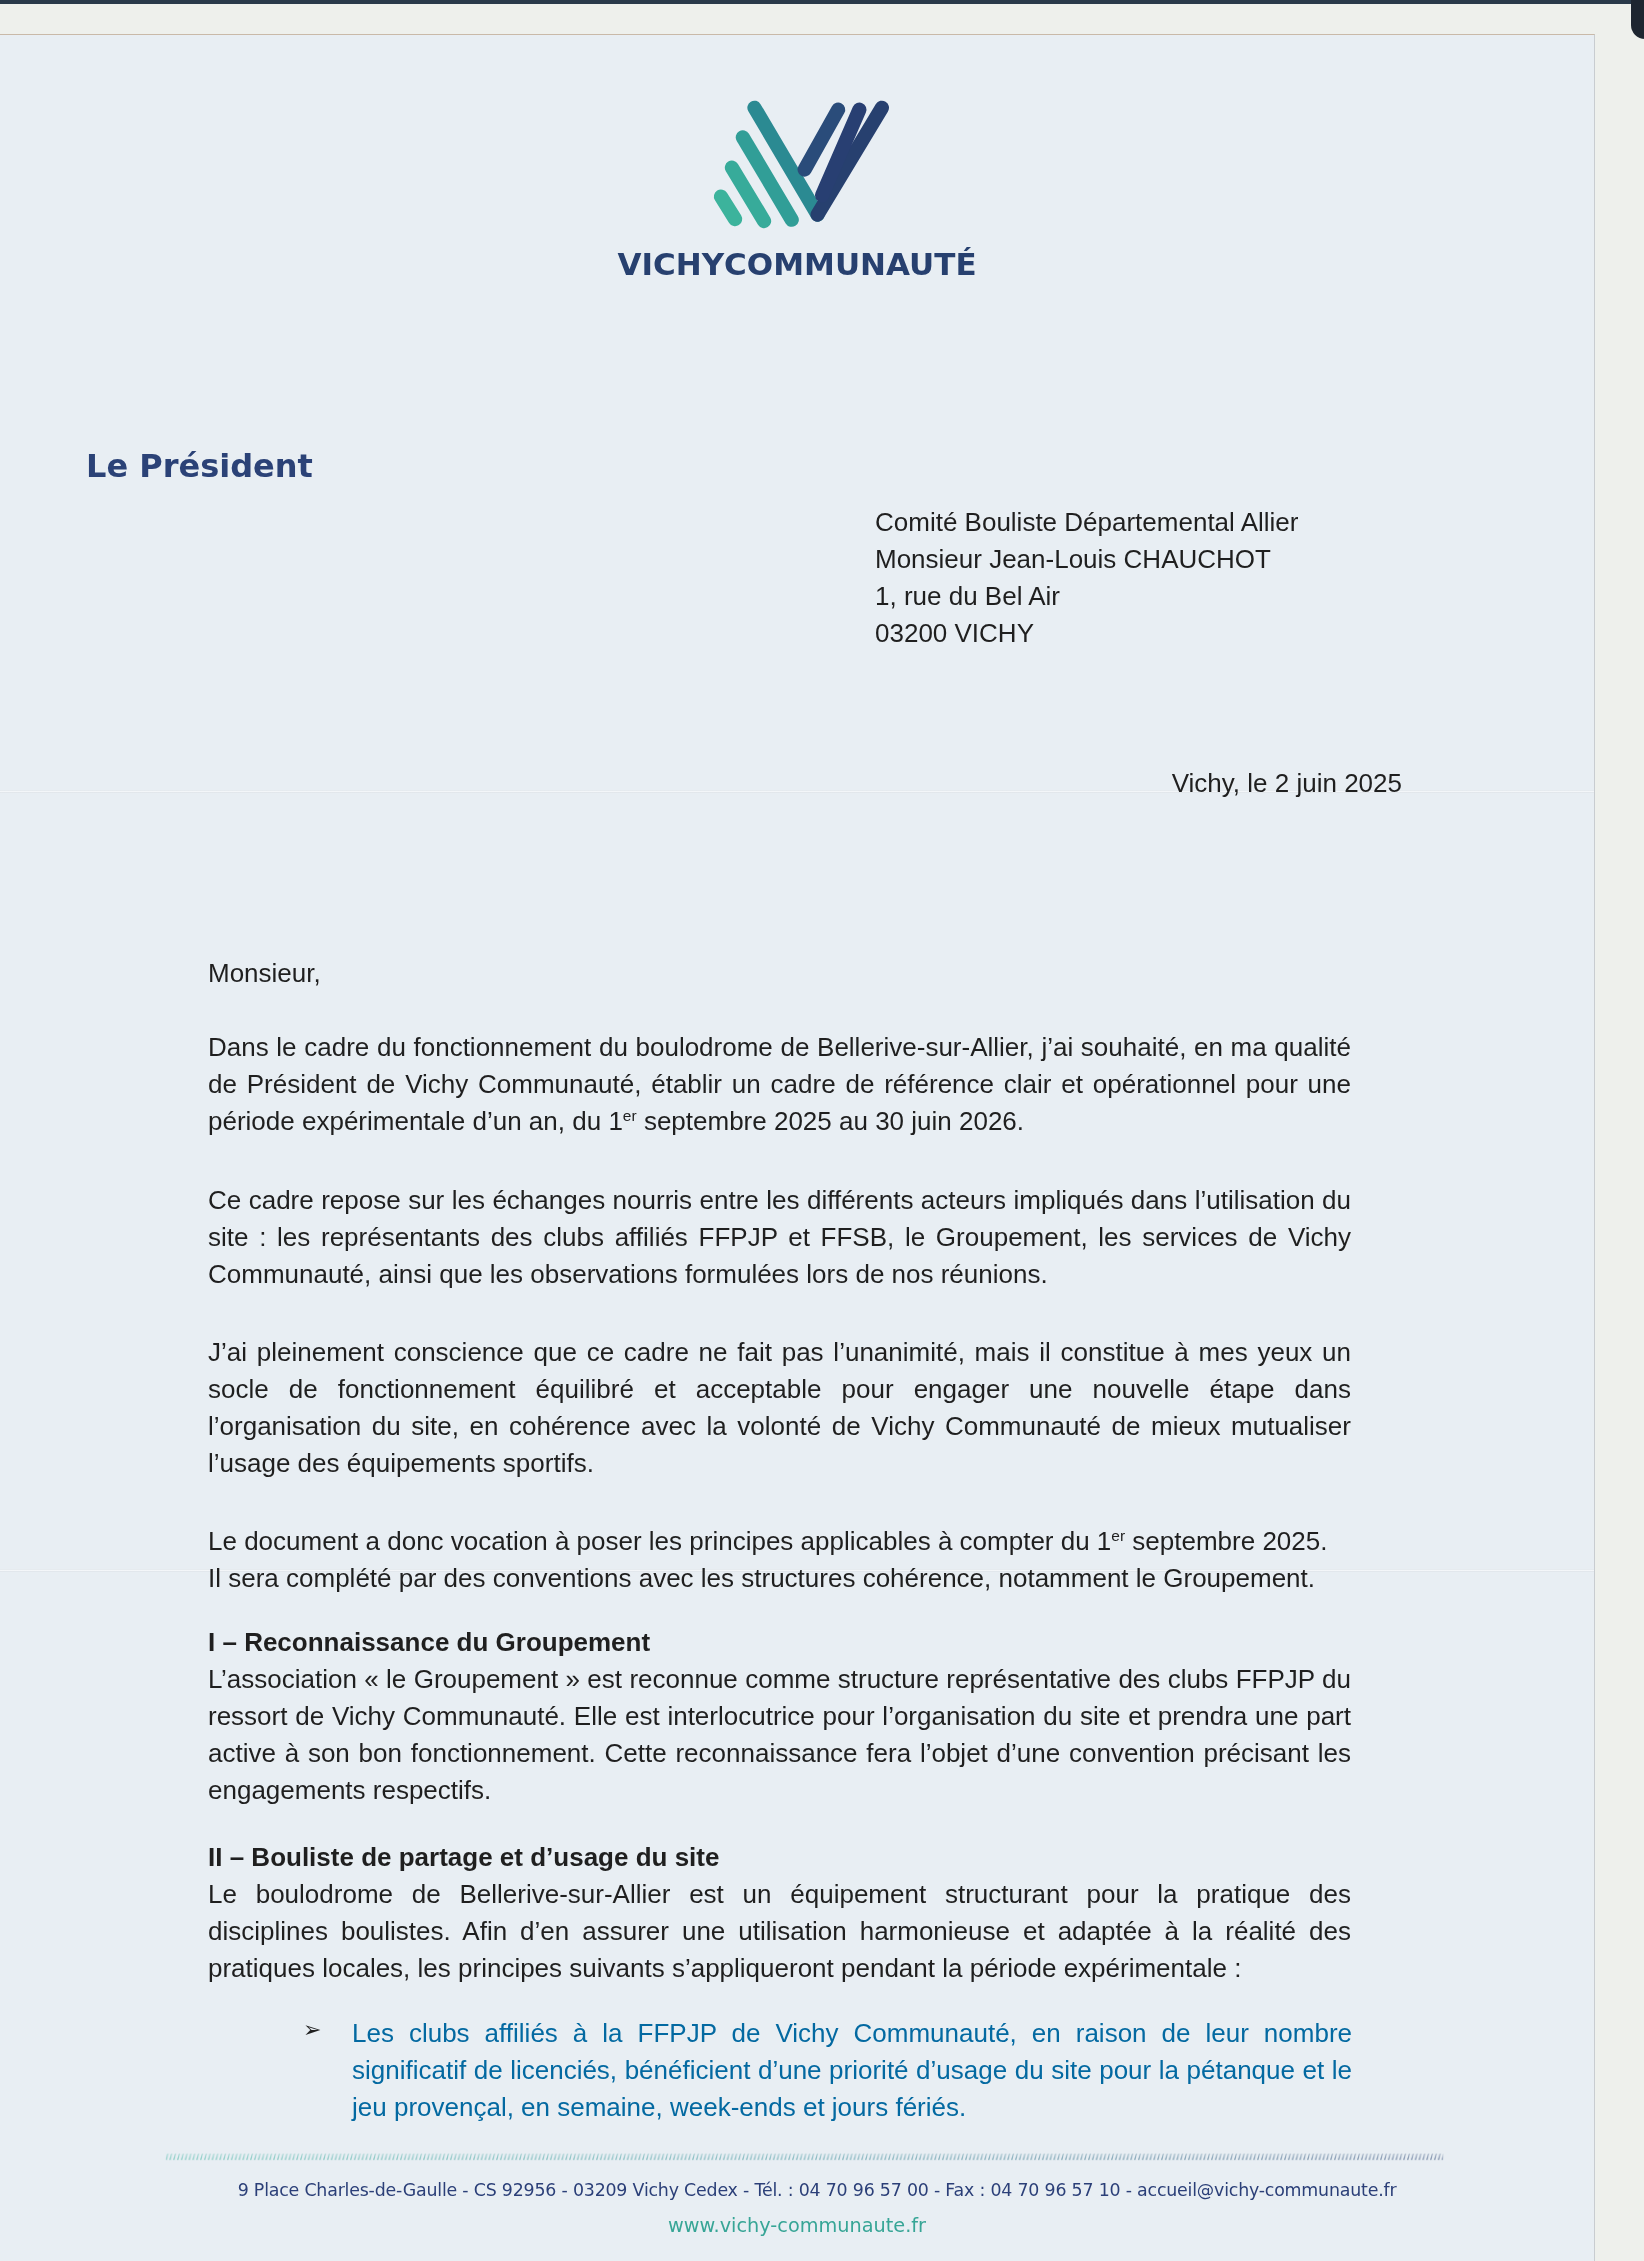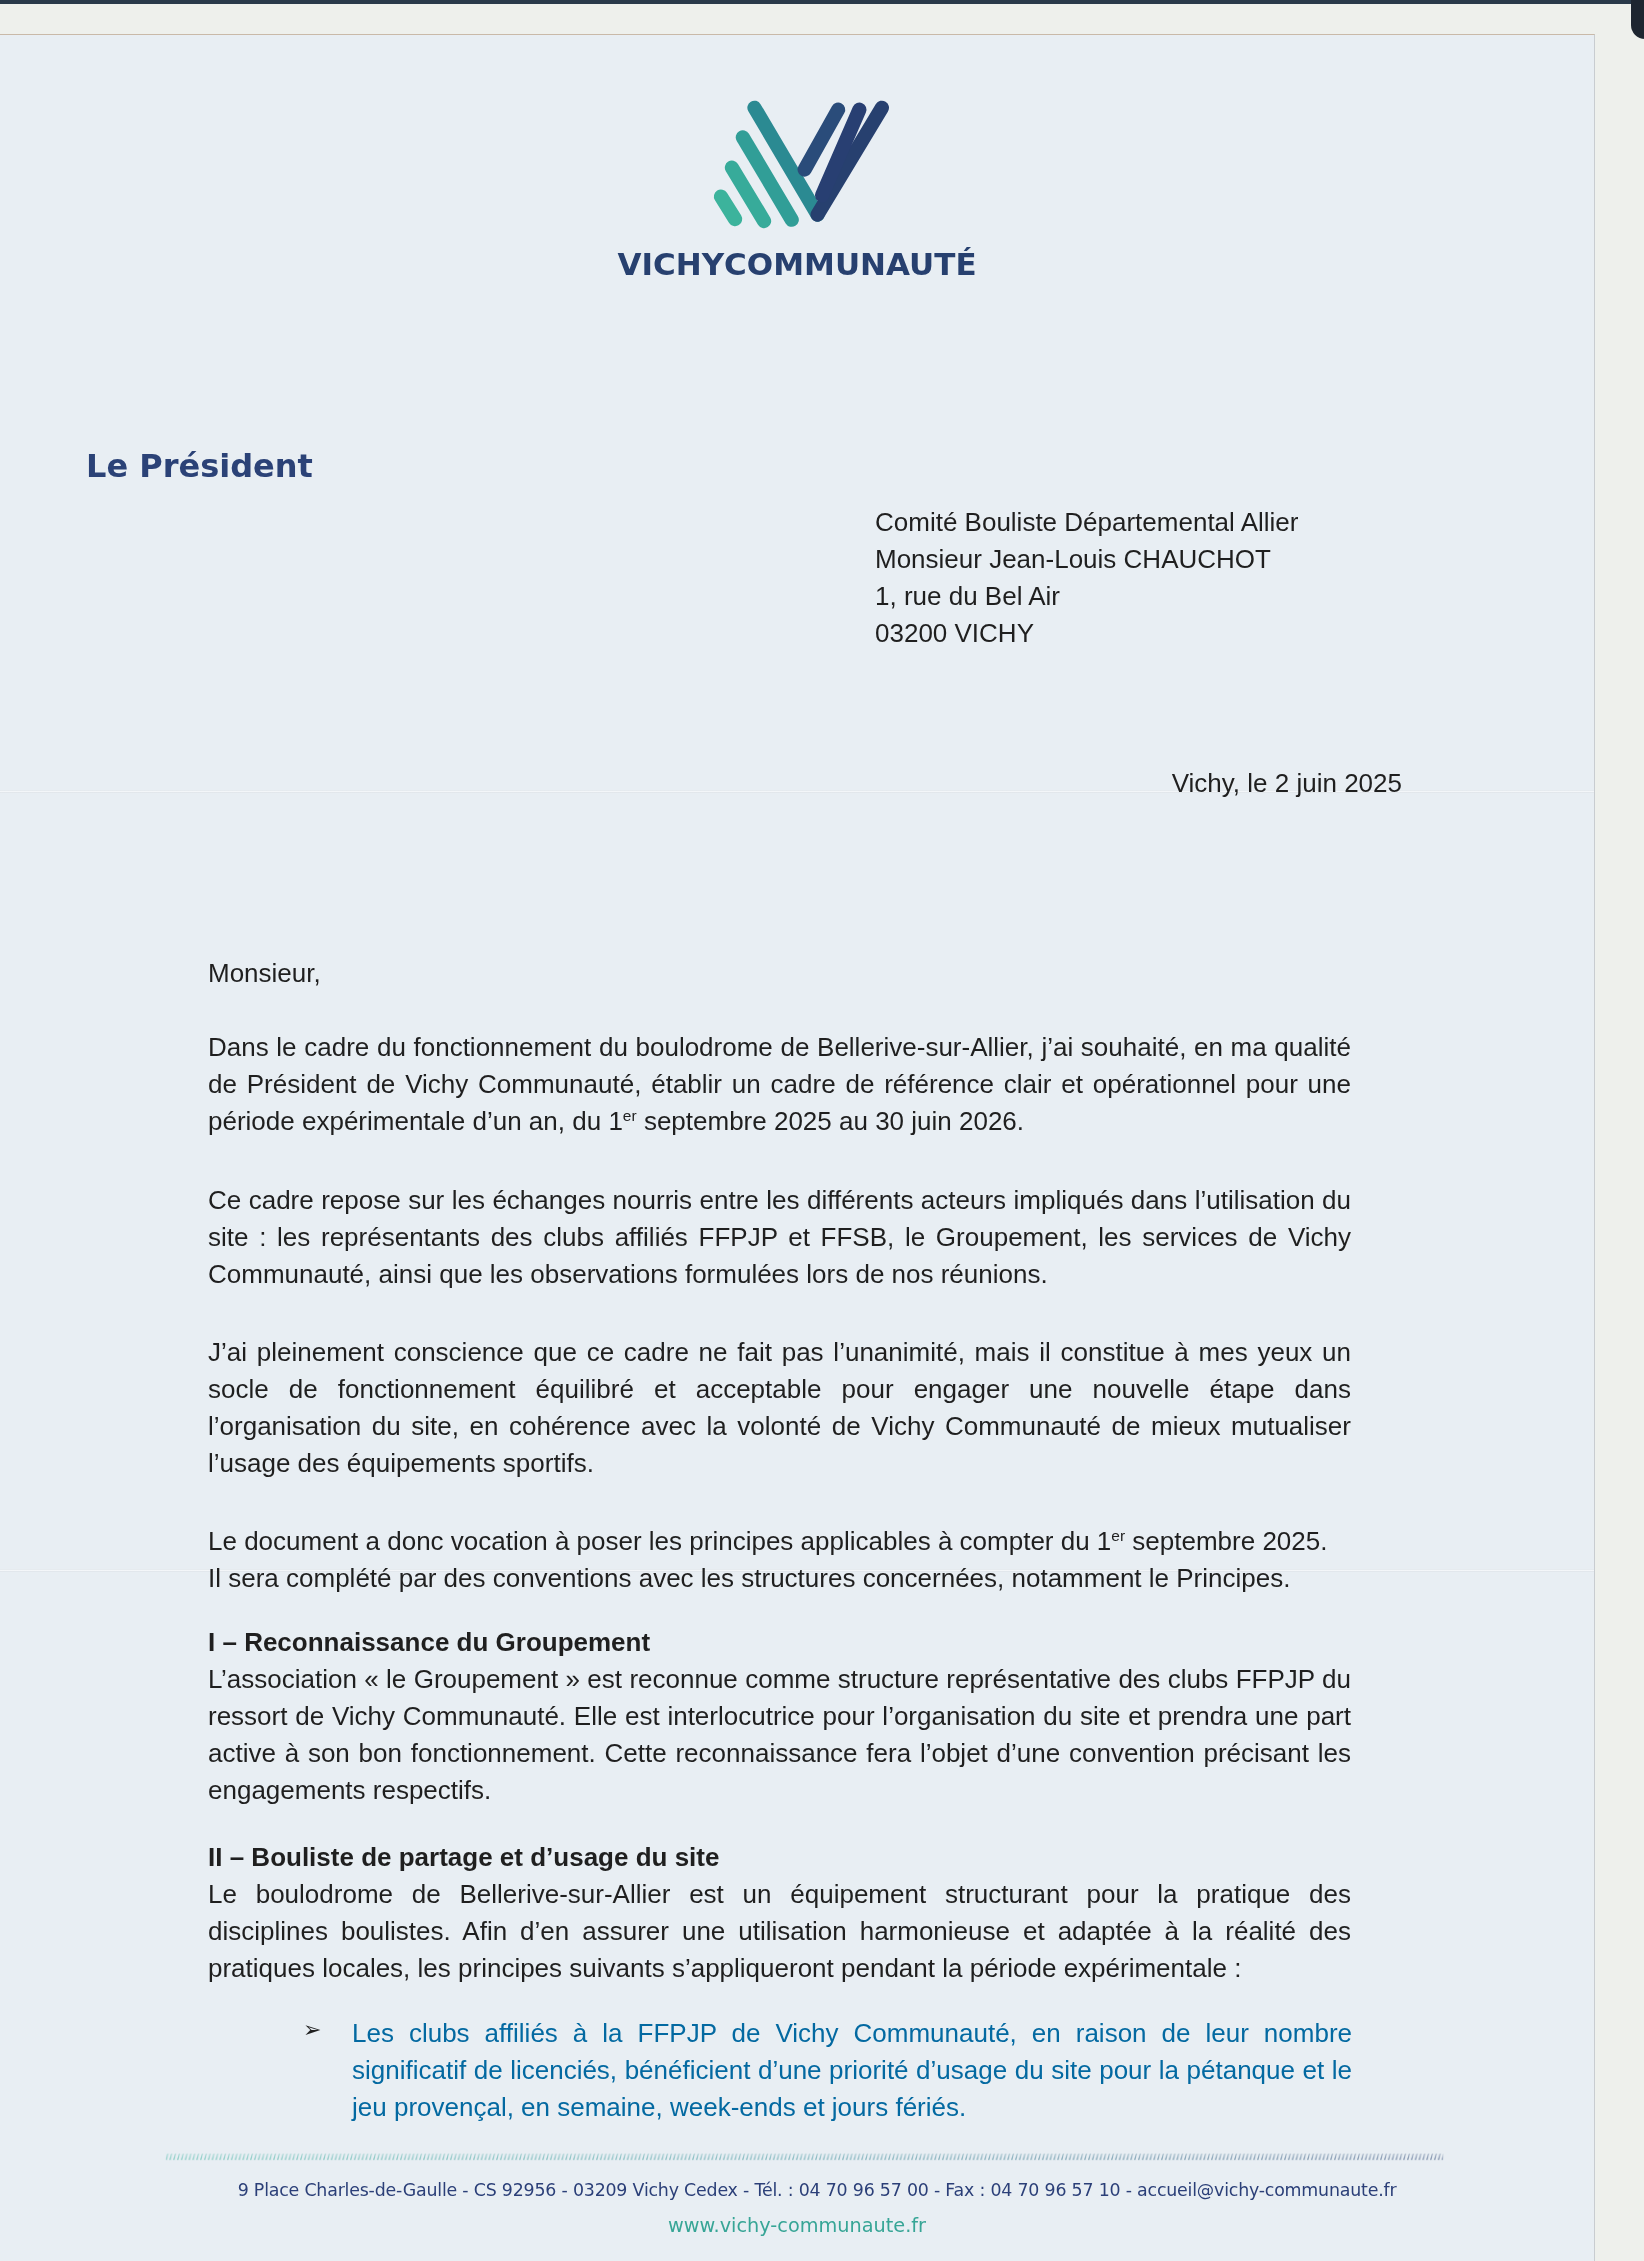--- a/index.html
+++ b/index.html
@@ -128,21 +128,21 @@
 <div class="body-text" style="top:1182px">
   <p>Ce cadre repose sur les échanges nourris entre les différents acteurs impliqués dans l’utilisation du site : les représentants des clubs affiliés FFPJP et FFSB, le Groupement, les services de Vichy Communauté, ainsi que les observations formulées lors de nos réunions.</p>
 </div>
 
 <div class="body-text" style="top:1334px">
   <p>J’ai pleinement conscience que ce cadre ne fait pas l’unanimité, mais il constitue à mes yeux un socle de fonctionnement équilibré et acceptable pour engager une nouvelle étape dans l’organisation du site, en cohérence avec la volonté de Vichy Communauté de mieux mutualiser l’usage des équipements sportifs.</p>
 </div>
 
 <div class="body-text" style="top:1523px; text-align:left">
   <p><span>Le document a donc vocation à poser les principes applicables à compter du 1</span><sup>er</sup><span> septembre 2025.</span></p>
-  <p>Il sera complété par des conventions avec les structures concernées, notamment le Principes.</p>
+  <p>Il sera complété par des conventions avec les structures cohérence, notamment le Groupement.</p>
 </div>
 
 <div class="body-text" style="top:1624px">
   <p class="heading">I – Reconnaissance du Groupement</p>
   <p>L’association « le Groupement » est reconnue comme structure représentative des clubs FFPJP du ressort de Vichy Communauté. Elle est interlocutrice pour l’organisation du site et prendra une part active à son bon fonctionnement. Cette reconnaissance fera l’objet d’une convention précisant les engagements respectifs.</p>
 </div>
 
 <div class="body-text" style="top:1839px">
   <p class="heading">II – Bouliste de partage et d’usage du site</p>
   <p>Le boulodrome de Bellerive-sur-Allier est un équipement structurant pour la pratique des disciplines boulistes. Afin d’en assurer une utilisation harmonieuse et adaptée à la réalité des pratiques locales, les principes suivants s’appliqueront pendant la période expérimentale :</p>

